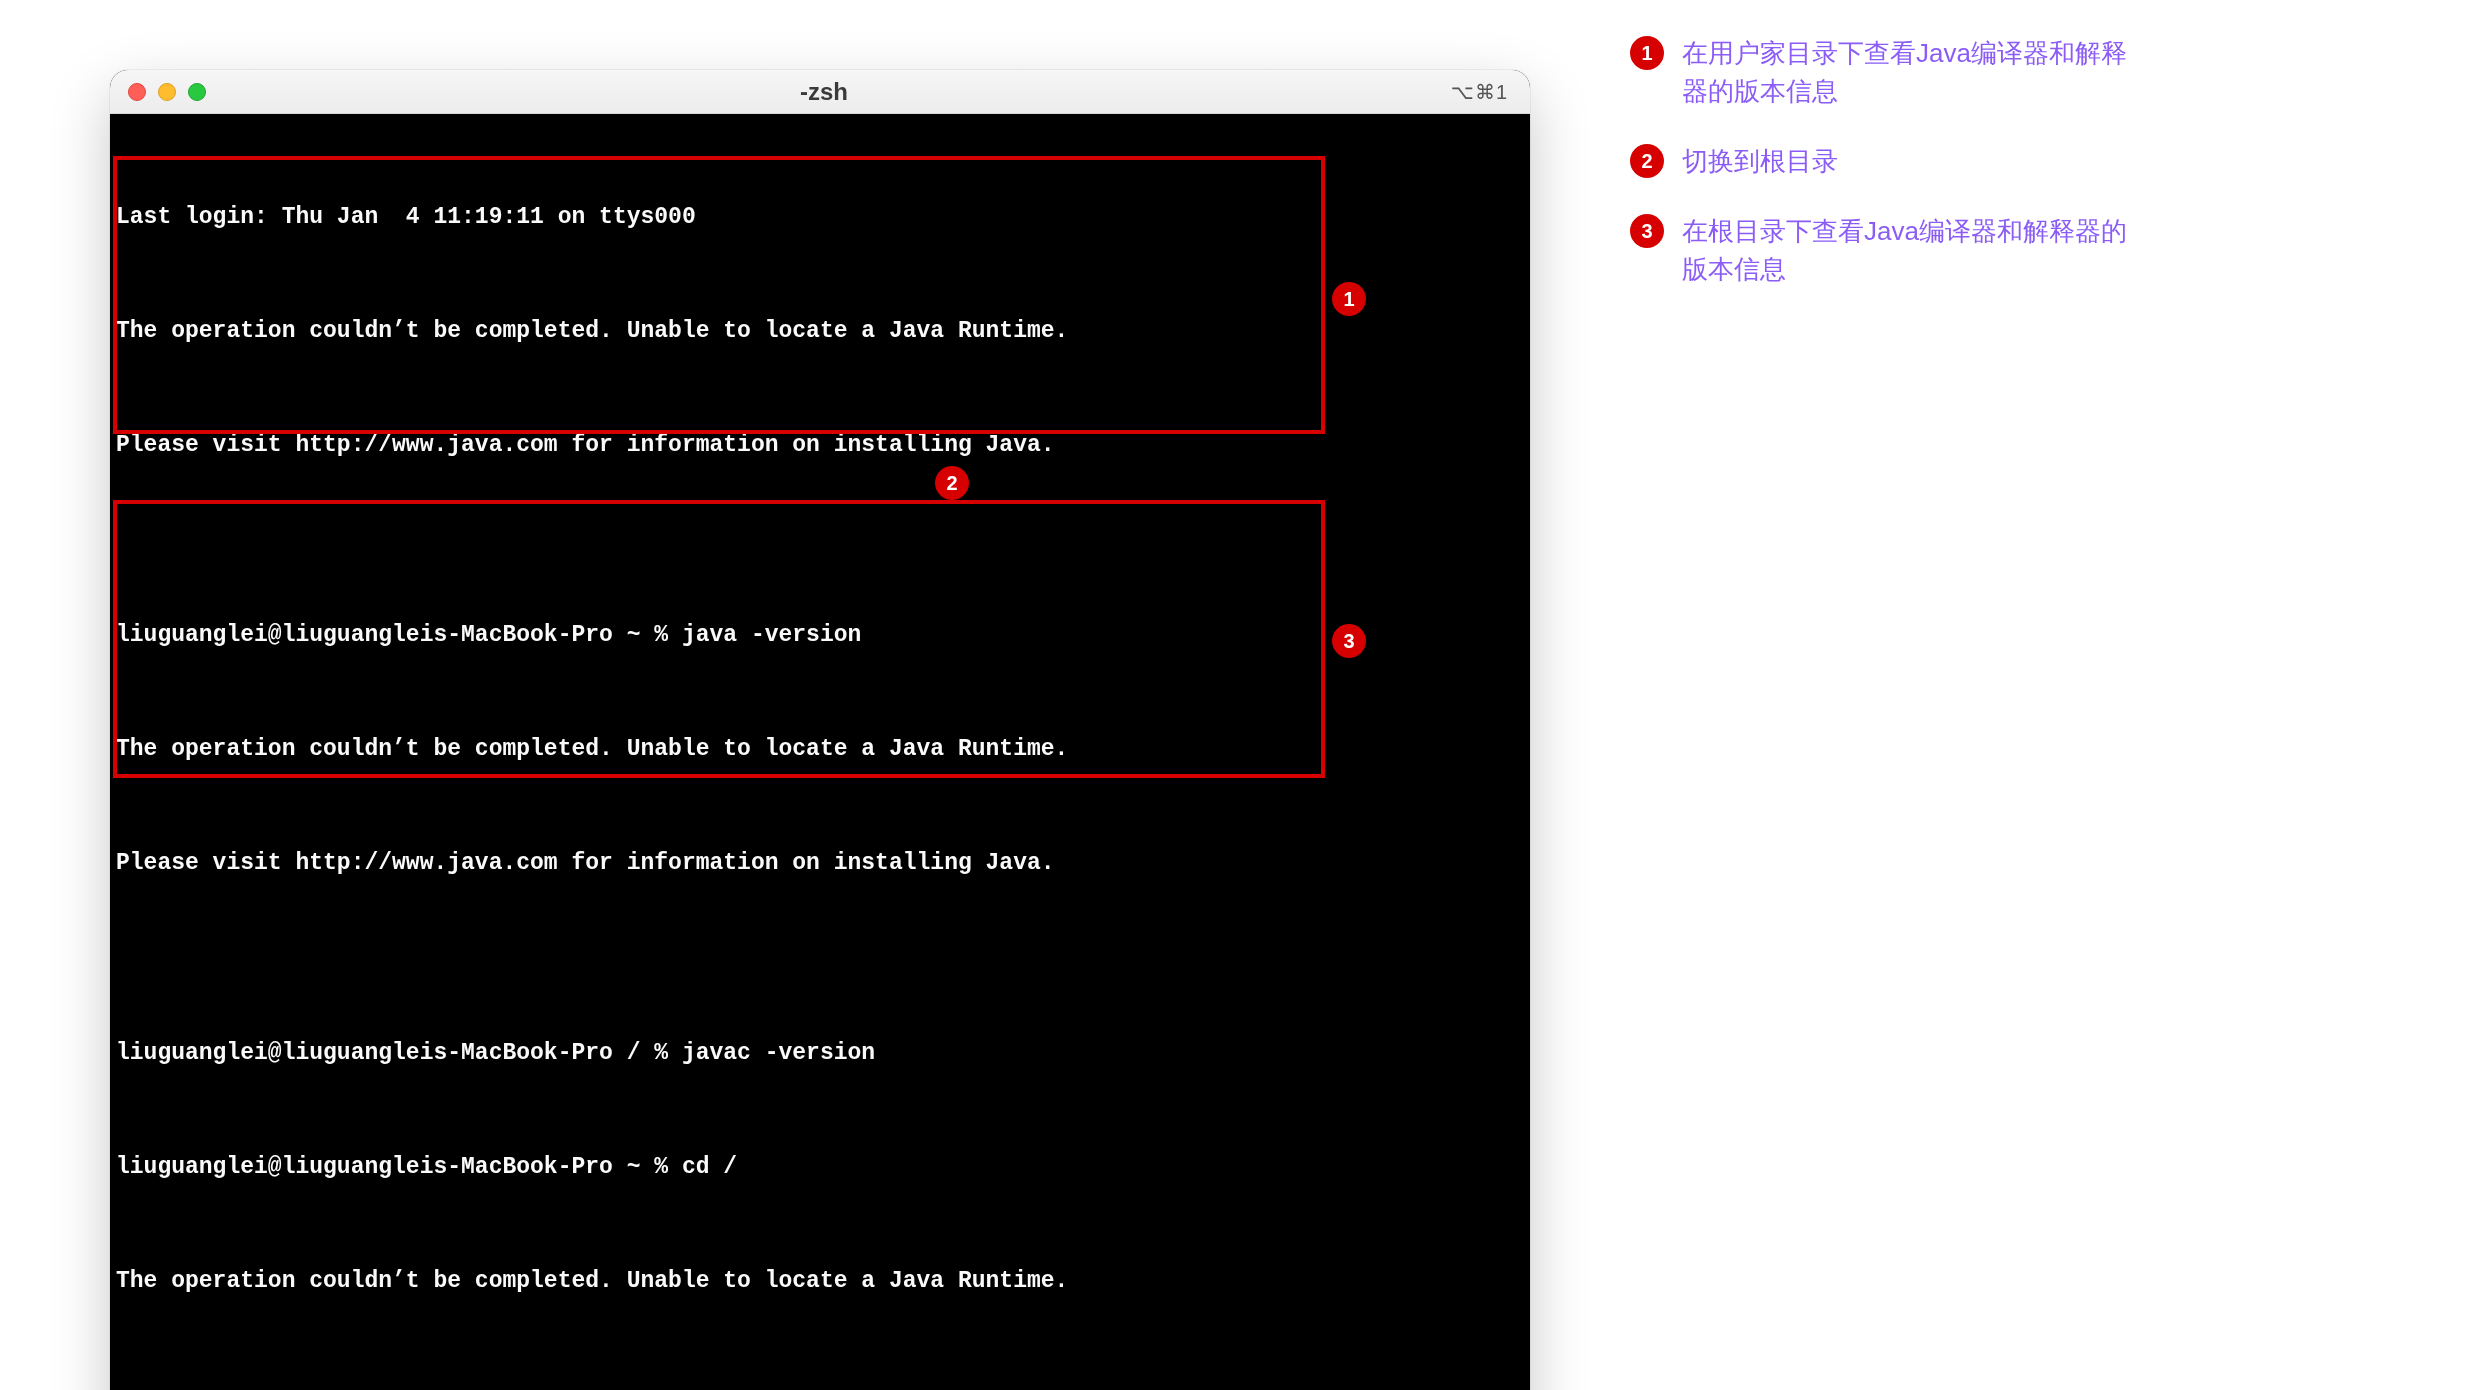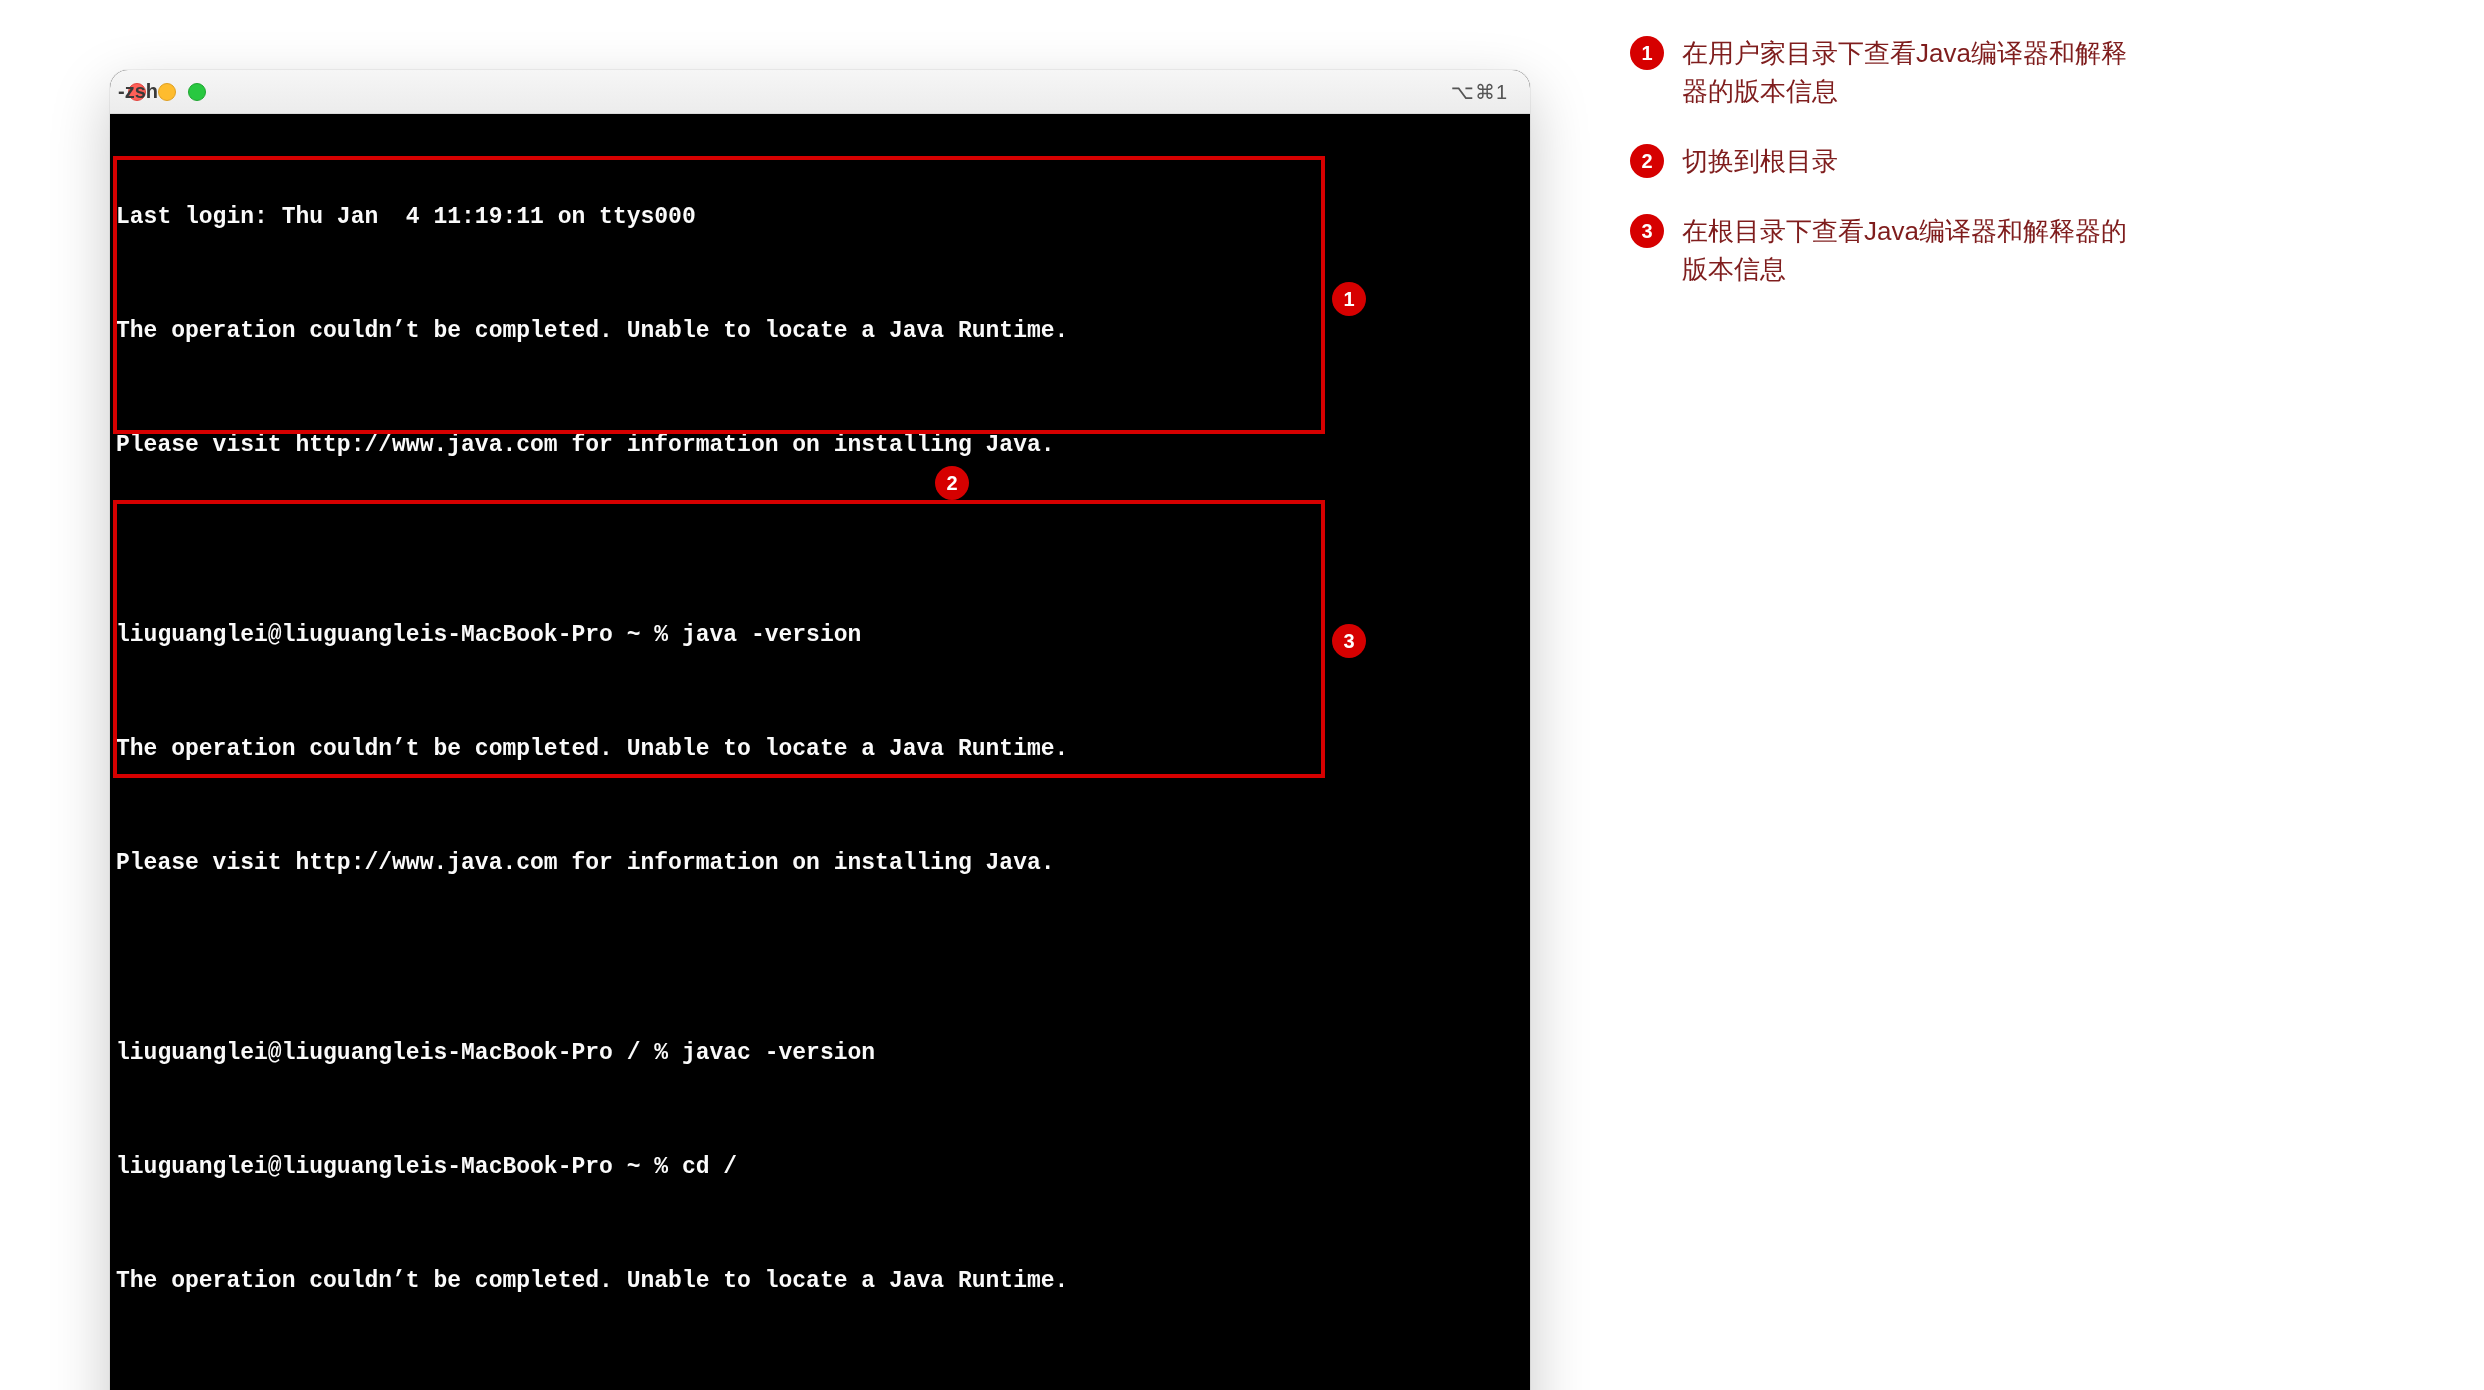--- a/index.html
+++ b/index.html
@@ -45,22 +45,22 @@
   .tl {
     width: 18px; height: 18px;
     border-radius: 50%;
   }
   .tl-close    { background: #ff5f57; border: 1px solid #e24640; }
   .tl-minimize { background: #febc2e; border: 1px solid #dfa023; }
   .tl-zoom     { background: #28c840; border: 1px solid #1fa531; }
   .titlebar-title {
     position: absolute;
     left: 8px; right: 0;
-    text-align: left;
-    font-size: 20px;
+    text-align: center;
+    font-size: 24px;
     font-weight: 600;
     color: #3a3a3a;
     pointer-events: none;
   }
   .titlebar-right {
     position: absolute;
     right: 22px;
     font-size: 20px;
     color: #555;
     font-weight: 500;
@@ -125,21 +125,21 @@
     font-weight: 700;
     font-size: 20px;
     display: flex;
     align-items: center;
     justify-content: center;
     margin-top: 2px;
   }
   .legend-text {
     font-size: 26px;
     line-height: 38px;
-    color: #7f1d1d;
+    color: #8b5cf6;
     font-weight: 500;
     max-width: 460px;
   }
 </style>
 </head>
 <body>
 
 <div class="stage">
 
   <div class="terminal-window">

